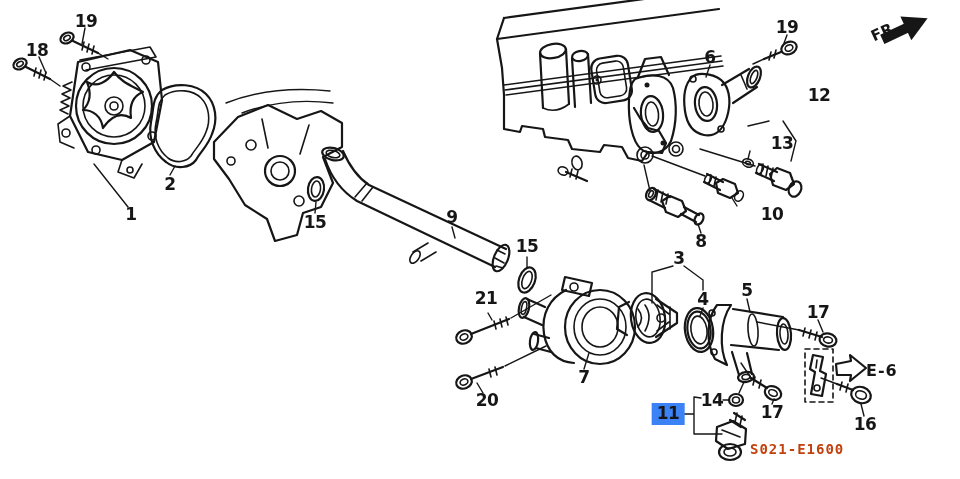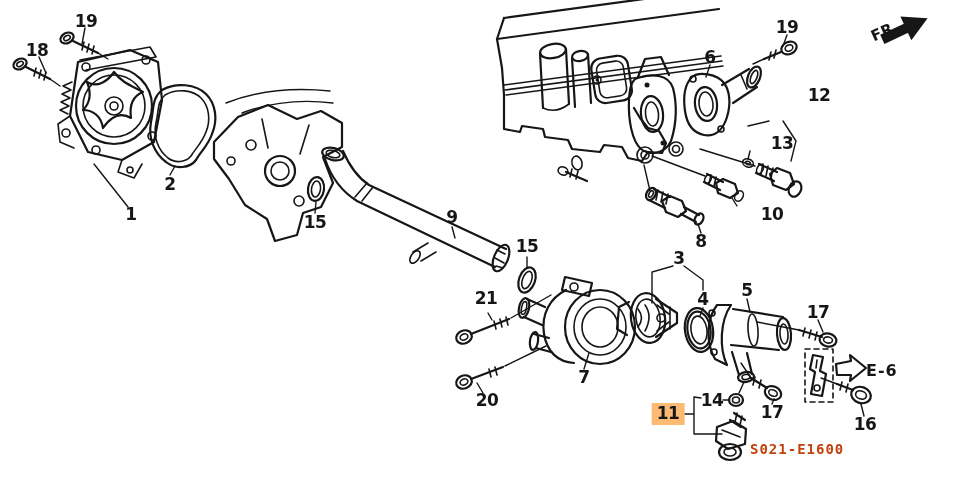--- a/index.html
+++ b/index.html
@@ -327,21 +327,21 @@
       <div class="plabel" style="left: 747px; top: 290px;">5</div>
       <div class="plabel" style="left: 710px; top: 57px;">6</div>
       <div class="plabel" style="left: 787px; top: 27px;">19</div>
       <div class="plabel" style="left: 776px; top: 95px; margin-left: 43px;">12</div>
       <div class="plabel" style="left: 750px; top: 143px; margin-left: 32px;">13</div>
       <div class="plabel" style="left: 772px; top: 214px;">10</div>
       <div class="plabel" style="left: 701px; top: 241px;">8</div>
       <div class="plabel" style="left: 818px; top: 312px;">17</div>
       <div class="plabel" style="left: 772px; top: 412px;">17</div>
       <div class="plabel" style="left: 712px; top: 400px;">14</div>
-      <div class="plabel hl" style="left: 668px; top: 414px; background: #fdba74;">11</div>
+      <div class="plabel hl" style="left: 668px; top: 414px; background: #3b82f6;">11</div>
       <div class="plabel" style="left: 865px; top: 424px;">16</div>
     </div>
 
 <div class="code-text">S021-E1600</div>
 <div class="ref-text">E-6</div>
 <div class="fr-text">FR.</div>
 
 </div>
 
 </body></html>

